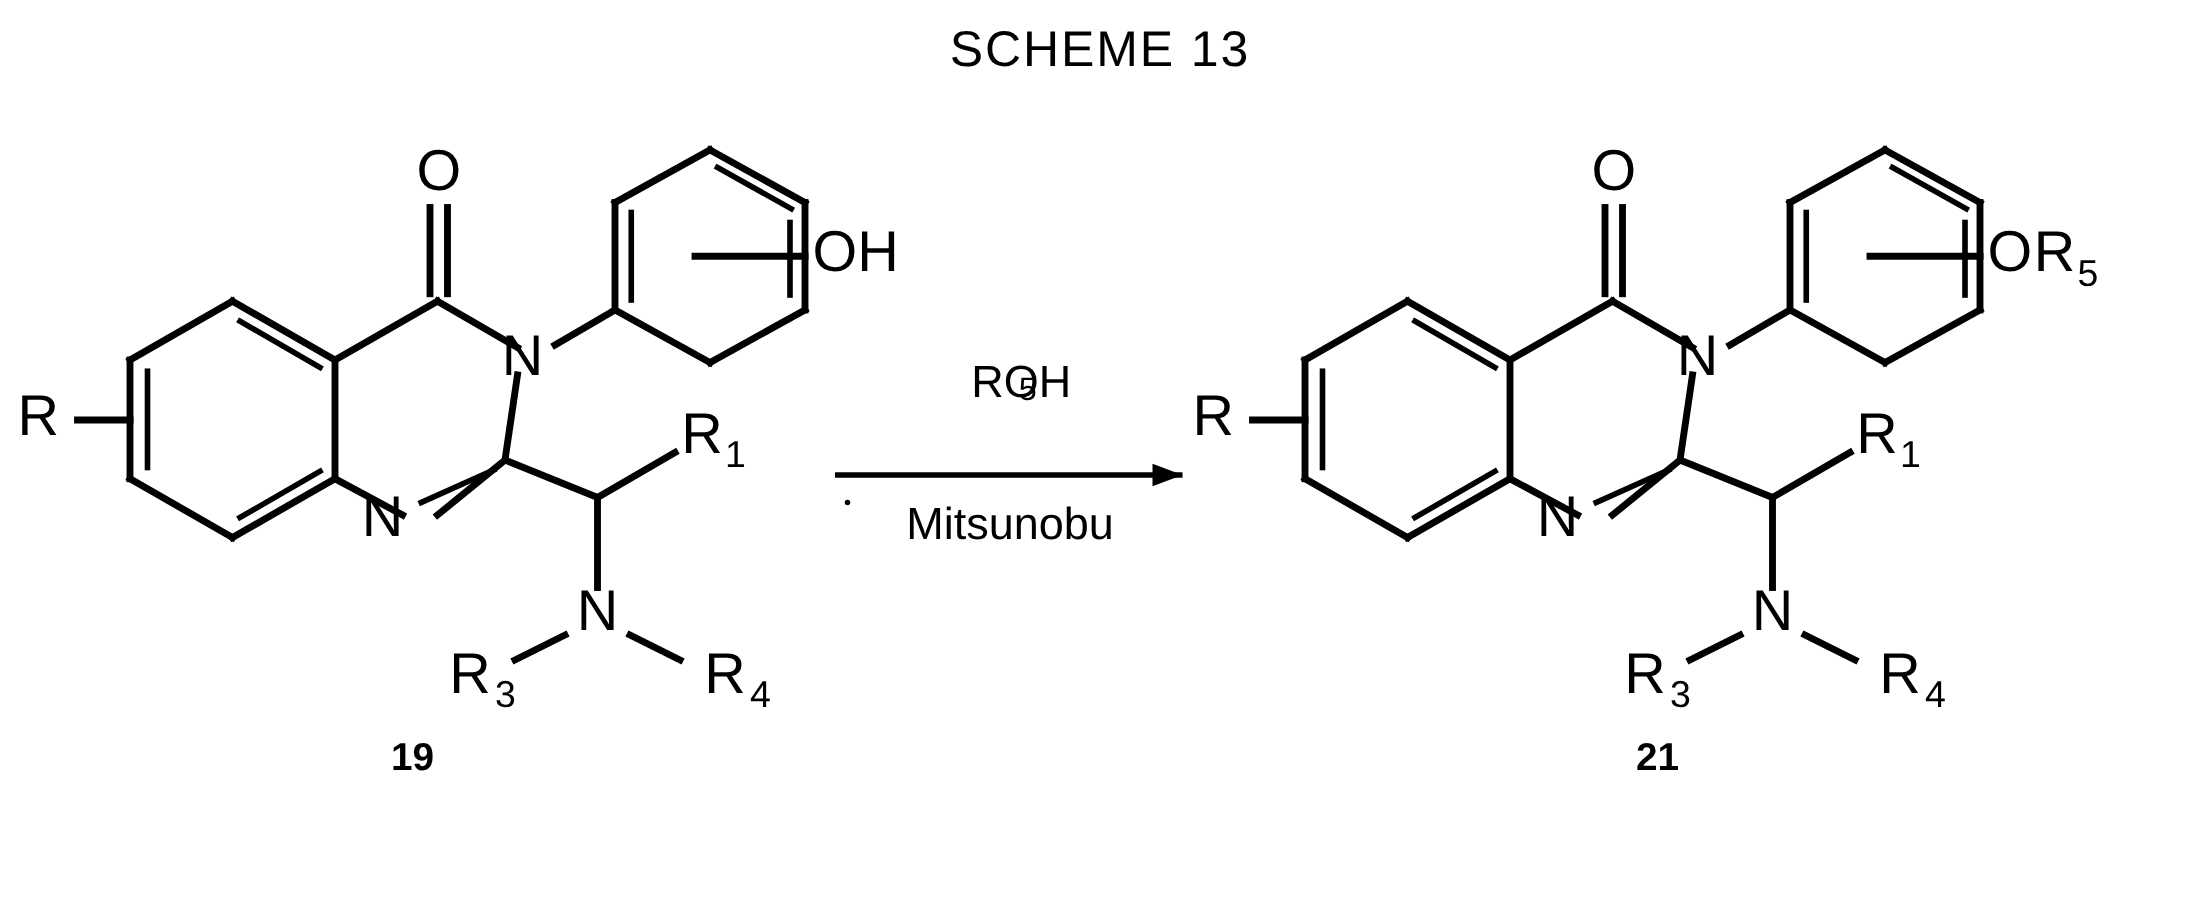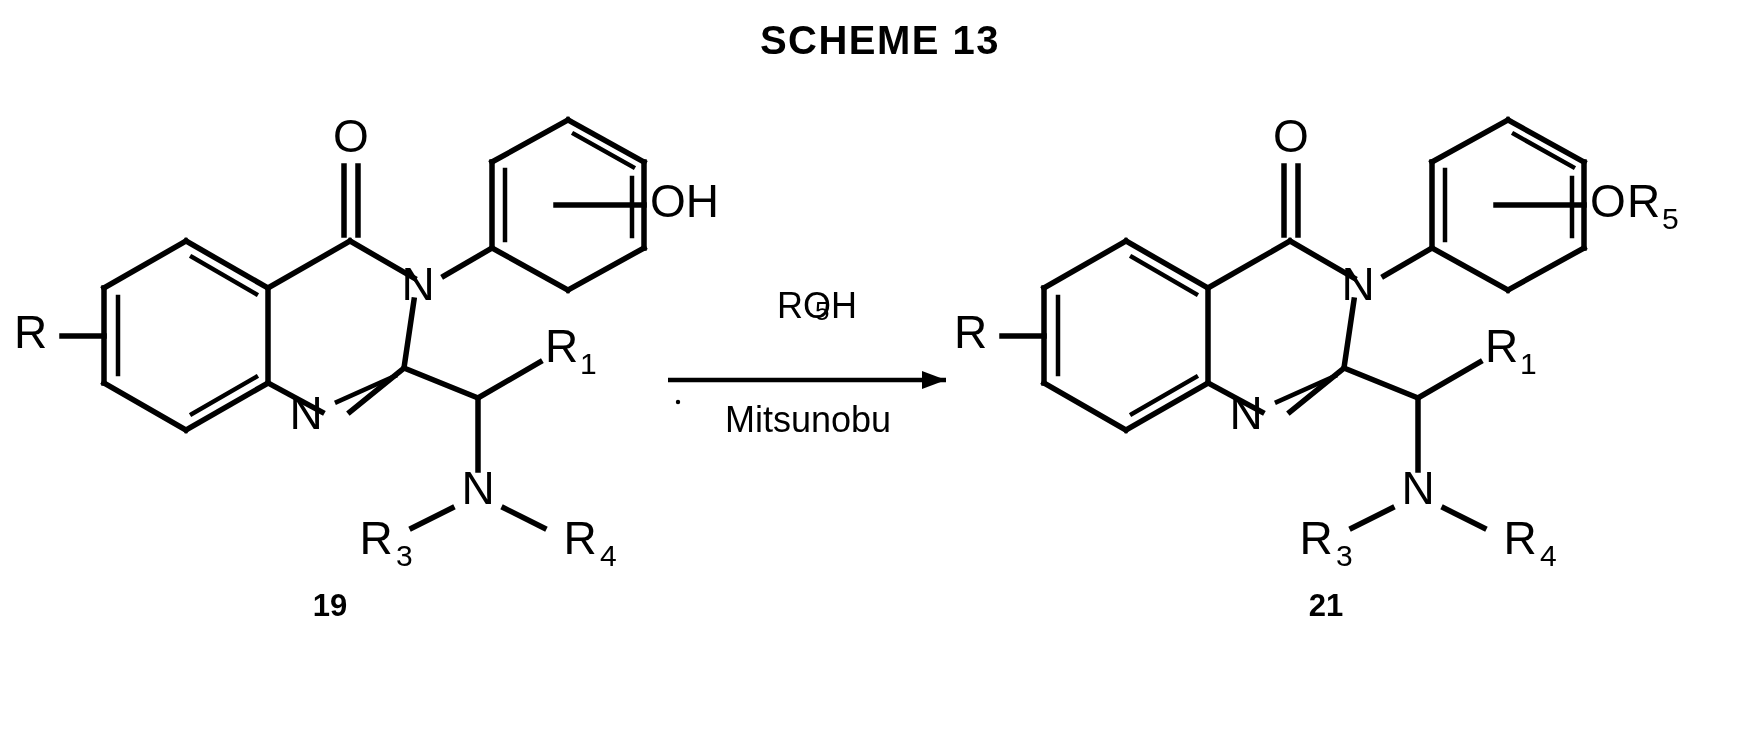--- a/index.html
+++ b/index.html
@@ -12,21 +12,21 @@
     position:relative;
   }
   #scheme-root{position:relative;width:1760px;height:732px;}
 
   .scheme-title{
     position:absolute;
     top:18px;left:0;width:1760px;
     text-align:center;
     font-size:40px;
     letter-spacing:1.5px;
-    font-weight:700;
+    font-weight:400;
     font-family:"Liberation Sans", sans-serif;
   }
 
   .struct-wrap{position:absolute;top:0;left:0;}
   svg{display:block;overflow:visible;}
 
   .bond{stroke:#000;stroke-width:5.5;fill:none;stroke-linecap:square;}
   .bond-thin{stroke:#000;stroke-width:4.5;fill:none;stroke-linecap:square;}
   .arrow-line{stroke:#000;stroke-width:4.5;fill:none;}
 

